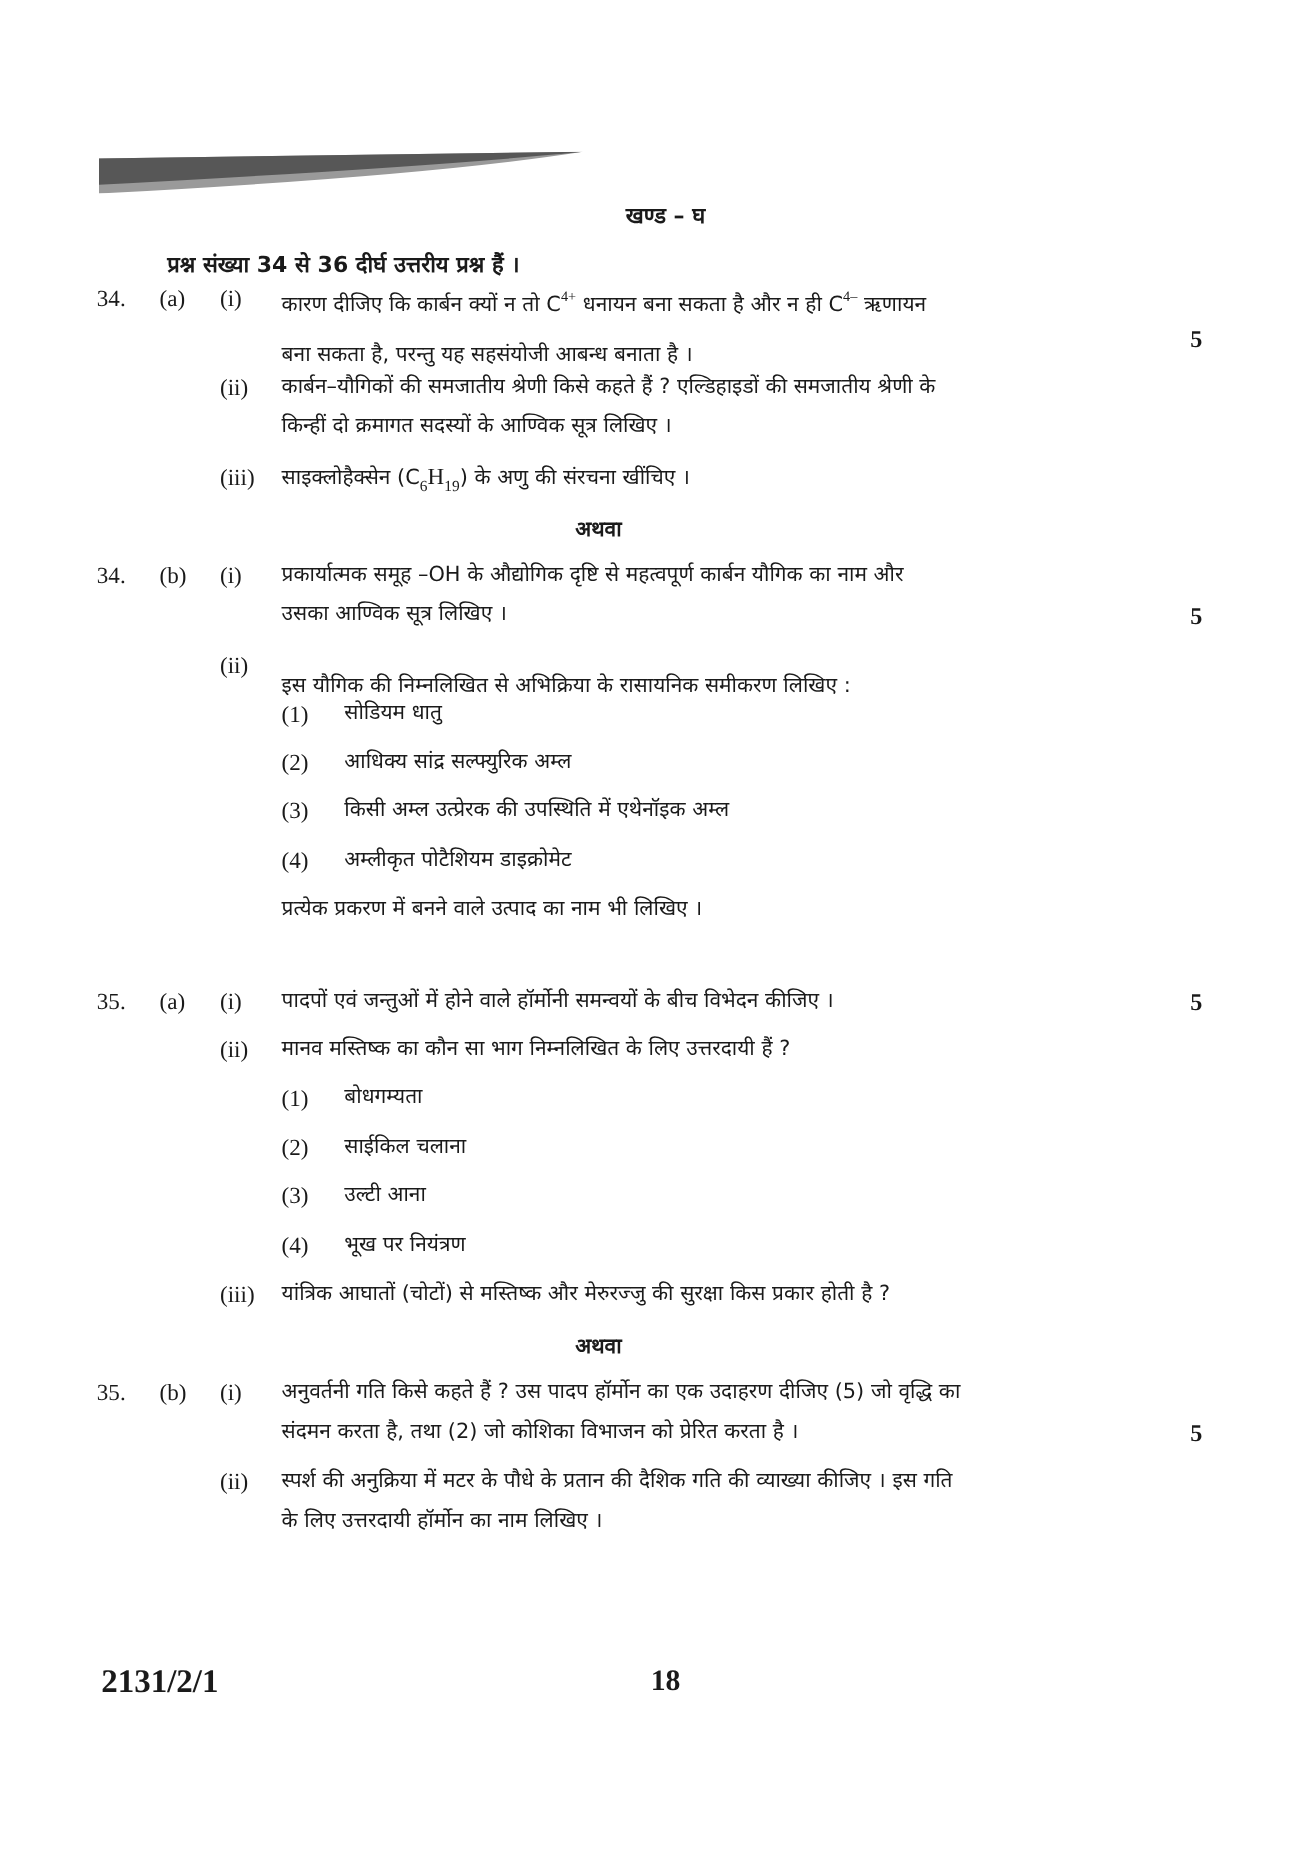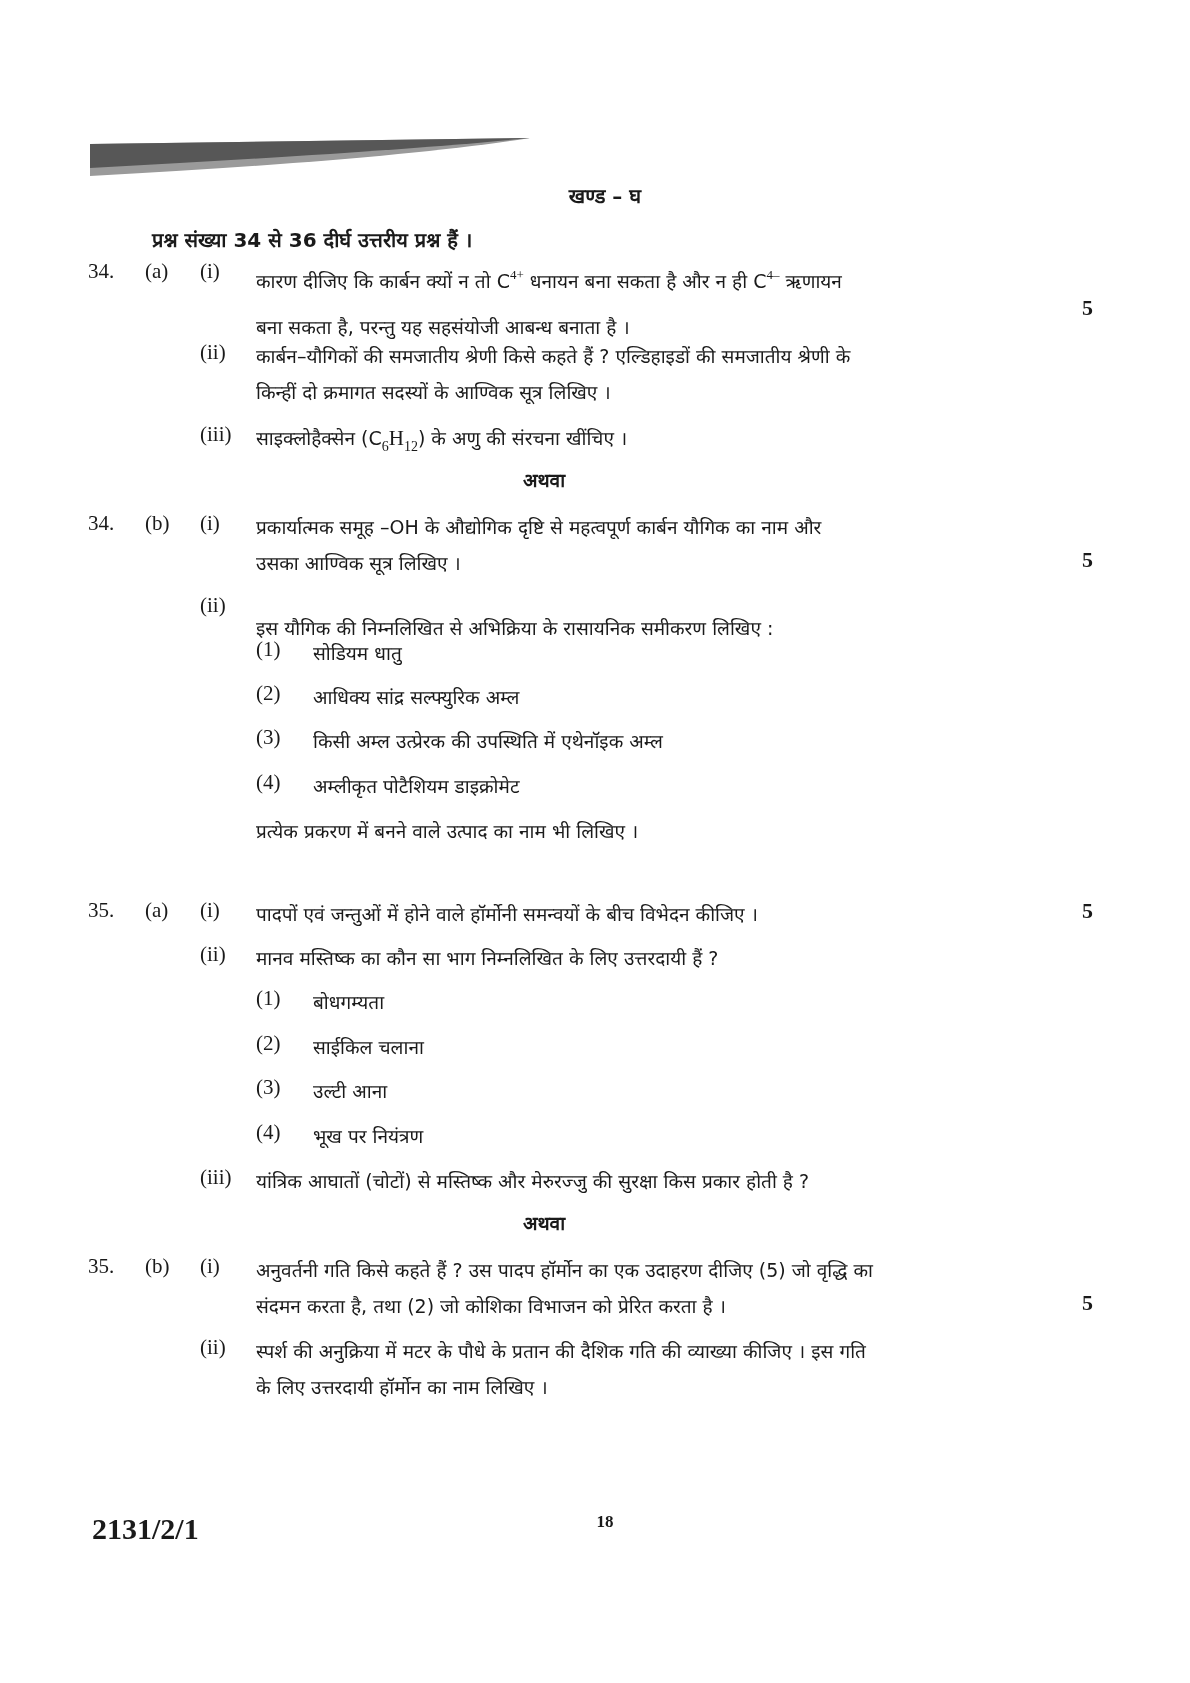--- a/index.html
+++ b/index.html
@@ -15,42 +15,42 @@
       position: absolute; left: 0; width: 1190px; top: 182px; text-align: center;
       font-family: "DejaVu Sans", "Liberation Sans", sans-serif;
       font-weight: bold; font-size: 20px; padding-left: 20px; box-sizing: border-box;
     }
     .instruction {
       position: absolute; left: 152px; top: 226px;
       font-family: "DejaVu Sans", "Liberation Sans", sans-serif;
       font-weight: bold; font-size: 20px;
     }
     .line {
-      position: absolute; font-size: 20px; line-height: 32px; white-space: nowrap;
+      position: absolute; font-size: 20px; line-height: 22px; white-space: nowrap;
     }
     .hi { font-family: "DejaVu Sans", "Liberation Sans", sans-serif; font-size: 19px; }
     .num { position: absolute; font-family: "Liberation Serif", "DejaVu Serif", serif; font-size: 21px; }
     .marks {
       position: absolute; left: 1082px; font-family: "Liberation Serif", "DejaVu Serif", serif;
       font-weight: bold; font-size: 22px;
     }
     .or {
       position: absolute; left: 0; width: 1068px; text-align: center; padding-left: 20px; box-sizing: border-box;
       font-family: "DejaVu Sans", "Liberation Sans", sans-serif; font-weight: bold; font-size: 19px;
     }
     .sup { font-size: 13px; vertical-align: 9px; font-family: "Liberation Serif", serif; }
     .sub { font-size: 14px; vertical-align: -6px; font-family: "Liberation Serif", serif; }
     .latin { font-family: "Liberation Serif", "DejaVu Serif", serif; font-size: 21px; }
     .footer-code {
       position: absolute; left: 92px; top: 1512px; font-family: "Liberation Serif", serif;
       font-weight: bold; font-size: 30px;
     }
     .footer-page {
       position: absolute; left: 0; width: 1190px; top: 1512px; text-align: center; padding-left: 20px; box-sizing: border-box;
-      font-family: "Liberation Serif", serif; font-weight: bold; font-size: 17px;
+      font-family: "Liberation Serif", serif; font-weight: bold; font-size: 27px;
     }
   </style>
 </head>
 <body>
 
 <svg class="header-bar" viewBox="0 0 440 38" preserveAspectRatio="none">
   <path d="M0 6 L440 0 Q300 22 0 38 Z" fill="#9a9a9a"></path>
   <path d="M0 6 L440 0 Q300 14 0 30 Z" fill="#575757"></path>
 </svg>
 
@@ -66,21 +66,21 @@
   </div>
   <div class="line hi" style="left:256px;top:311px">बना सकता है, परन्तु यह सहसंयोजी आबन्ध बनाता है ।</div>
   <span class="marks" style="top:295px">5</span>
 
   <span class="num" style="left:200px;top:340px">(ii)</span>
   <div class="line hi" style="left:256px;top:340px">कार्बन–यौगिकों की समजातीय श्रेणी किसे कहते हैं ? एल्डिहाइडों की समजातीय श्रेणी के</div>
   <div class="line hi" style="left:256px;top:376px">किन्हीं दो क्रमागत सदस्यों के आण्विक सूत्र लिखिए ।</div>
 
   <span class="num" style="left:200px;top:422px">(iii)</span>
   <div class="line hi" style="left:256px;top:422px">
-    <span>साइक्लोहैक्सेन (C</span><span class="sub">6</span><span class="latin">H</span><span class="sub">12</span><span>) के अणु की संरचना खींचिए ।</span>
+    <span>साइक्लोहैक्सेन (C</span><span class="sub">6</span><span class="latin">H</span><span class="sub">19</span><span>) के अणु की संरचना खींचिए ।</span>
   </div>
 </div>
 
 <div class="or" style="top:467px">अथवा</div>
 
 <div>
   <span class="num" style="left:88px;top:511px">34.</span>
   <span class="num" style="left:145px;top:511px">(b)</span>
   <span class="num" style="left:200px;top:511px">(i)</span>
   <div class="line hi" style="left:256px;top:511px">प्रकार्यात्मक समूह –OH के औद्योगिक दृष्टि से महत्वपूर्ण कार्बन यौगिक का नाम और</div>

